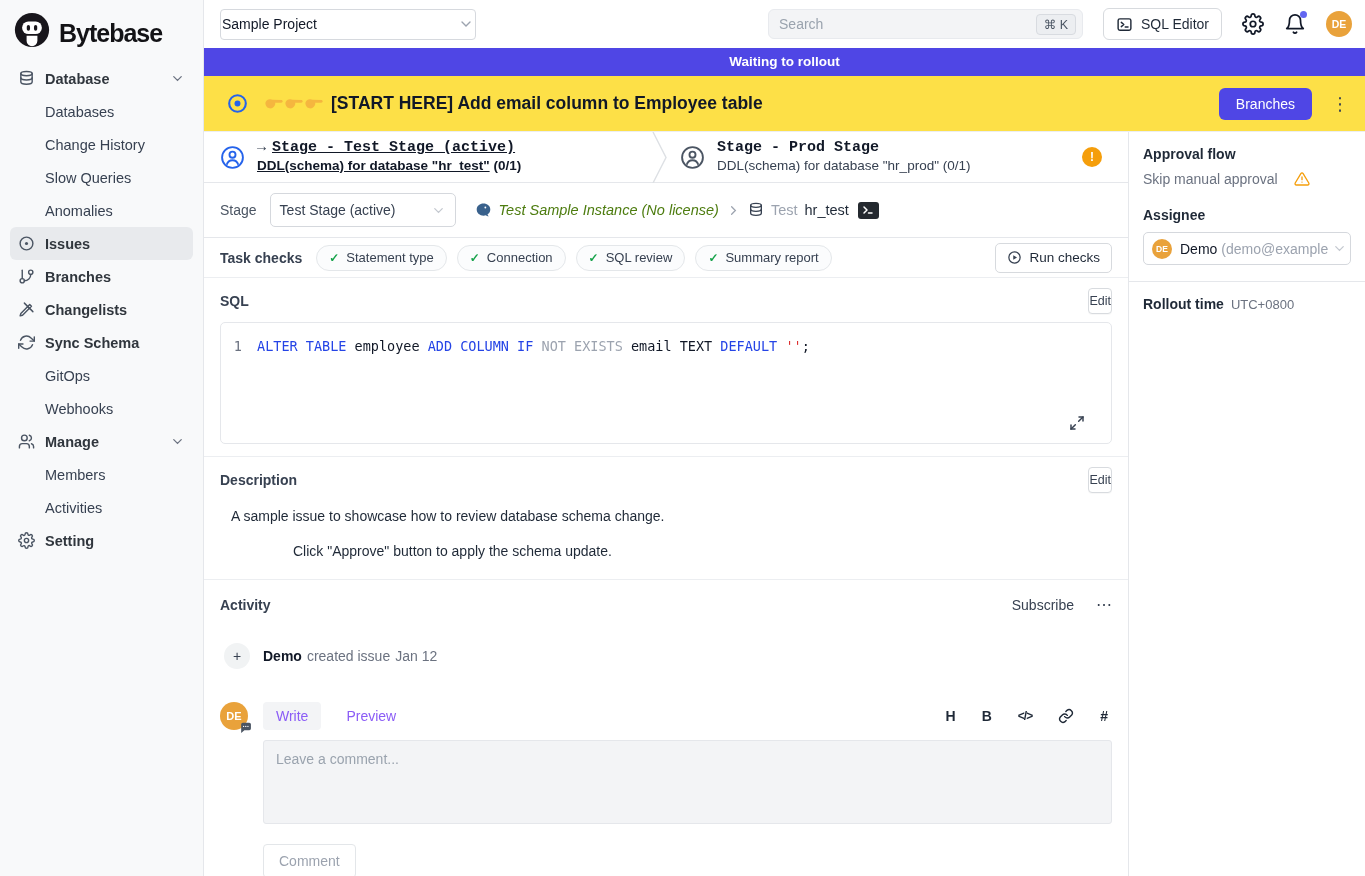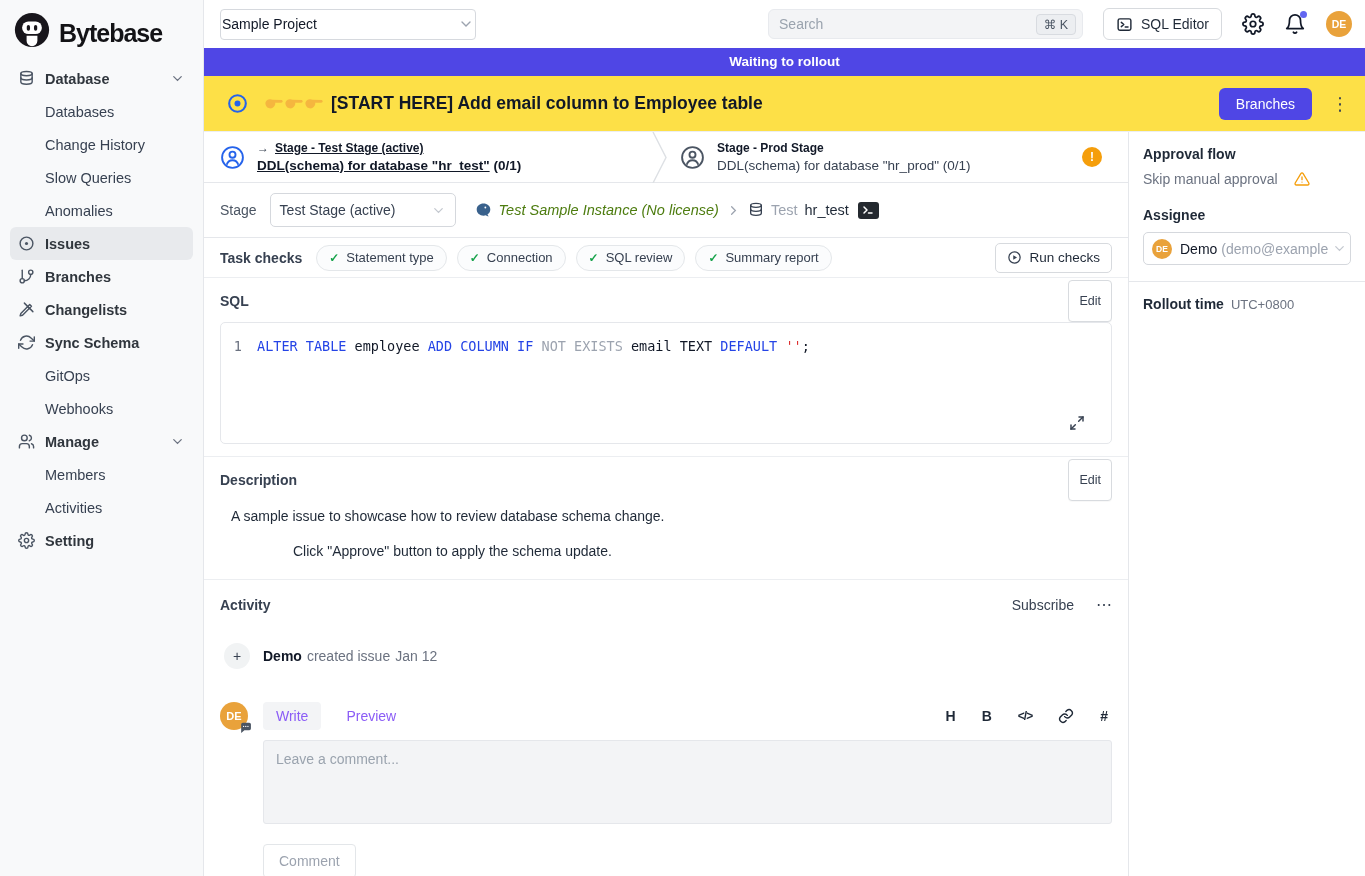--- a/index.html
+++ b/index.html
@@ -47,21 +47,21 @@
   .content-row { flex:1; display:flex; min-height:0; }
   .main { flex:1; min-width:0; overflow:hidden; }
 
   
   .stage-cards { height:51px; display:flex; align-items:stretch; border-bottom:1px solid #e5e7eb; }
   .stage-card { display:flex; align-items:center; gap:12px; padding-left:16px; cursor:pointer; }
   .stage-card.current { width:448px; }
   .stage-card.next { flex:1; padding-left:12px; }
   .stage-ico { width:25px; height:25px; flex:0 0 25px; }
   .sc-lines { line-height:18px; }
-  .sc-l1 { font-size:12px; font-weight:700; color:#111827; }
+  .sc-l1 { font-size:15px; font-weight:700; color:#111827;font-family:Liberation Mono, monospace; }
   .sc-l1 .arr { font-weight:400; color:#374151; margin-right:6px; text-decoration:none; display:inline-block; }
   .sc-l1 .u, .sc-l2 .u { text-decoration:underline; }
   .sc-l2 { font-size:13.5px; color:#111827; font-weight:700; }
   .stage-card.next .sc-l1 { font-weight:700; }
   .stage-card.next .sc-l2 { font-weight:400; color:#374151; }
   .sc-sep { width:16px; height:51px; color:#dde0e4; }
   .warn-badge { margin-left:auto; margin-right:26px; width:20px; height:20px; border-radius:50%; background:#f59e0b; color:#fff; font-size:12px; font-weight:700; display:flex; align-items:center; justify-content:center; }
 
   
   .stage-row { height:55px; display:flex; align-items:center; padding-left:16px; gap:13px; border-bottom:1px solid #e5e7eb; }
@@ -79,21 +79,21 @@
   .checks-row { height:40px; display:flex; align-items:center; padding:0 16px; gap:10px; border-bottom:1px solid #eceef1; }
   .checks-row .lbl { font-size:14px; font-weight:600; color:#374151; margin-right:4px; }
   .pill { height:26px; display:flex; align-items:center; border:1px solid #e4e7ea; background:#fbfcfd; border-radius:13px; padding:0 12px; font-size:13px; color:#374151; cursor:pointer; }
   .pill .ck { color:#16a34a; font-weight:700; font-size:12px; margin-right:7px; }
   .run-btn { margin-left:auto; height:30px; display:flex; align-items:center; gap:7px; border:1px solid #d7dade; border-radius:5px; background:#fff; padding:0 11px; font-size:13.5px; color:#1f2937; cursor:pointer; }
 
   
   .section { padding:10px 16px 12px; border-bottom:1px solid #eceef1; }
   .sec-head { display:flex; align-items:center; height:26px; }
   .sec-title { font-size:14px; font-weight:600; color:#374151; }
-  .edit-btn { margin-left:auto; height:42px; border:1px solid #d8dbdf; border-radius:4px; background:#fff; padding:0 10px; font-size:12.5px; color:#374151; cursor:pointer; box-shadow:0 1px 1px rgba(0,0,0,.03); font-family:"Liberation Sans",sans-serif; }
+  .edit-btn { margin-left:auto; height:26px; border:1px solid #d8dbdf; border-radius:4px; background:#fff; padding:0 0; font-size:12.5px; color:#374151; cursor:pointer; box-shadow:0 1px 1px rgba(0,0,0,.03); font-family:"Liberation Sans",sans-serif; }
 
   
   .code-box { margin-top:8px; height:122px; border:1px solid #e5e7eb; border-radius:5px; position:relative; padding-top:13px; background:#fff; }
   .code-line { display:flex; font-family:"DejaVu Sans Mono", monospace; font-size:13.5px; line-height:20px; }
   .code-line .ln { width:36px; text-align:right; padding-right:15px; color:#6b7280; }
   .code-line .code { white-space:pre; color:#111827; }
   .tok-keyword { color:#2544e6; }
   .tok-muted { color:#9ca3af; }
   .tok-string { color:#dd2f2f; }
   .expand-btn { position:absolute; right:26px; bottom:12px; background:none; border:0; color:#374151; cursor:pointer; padding:0; }

